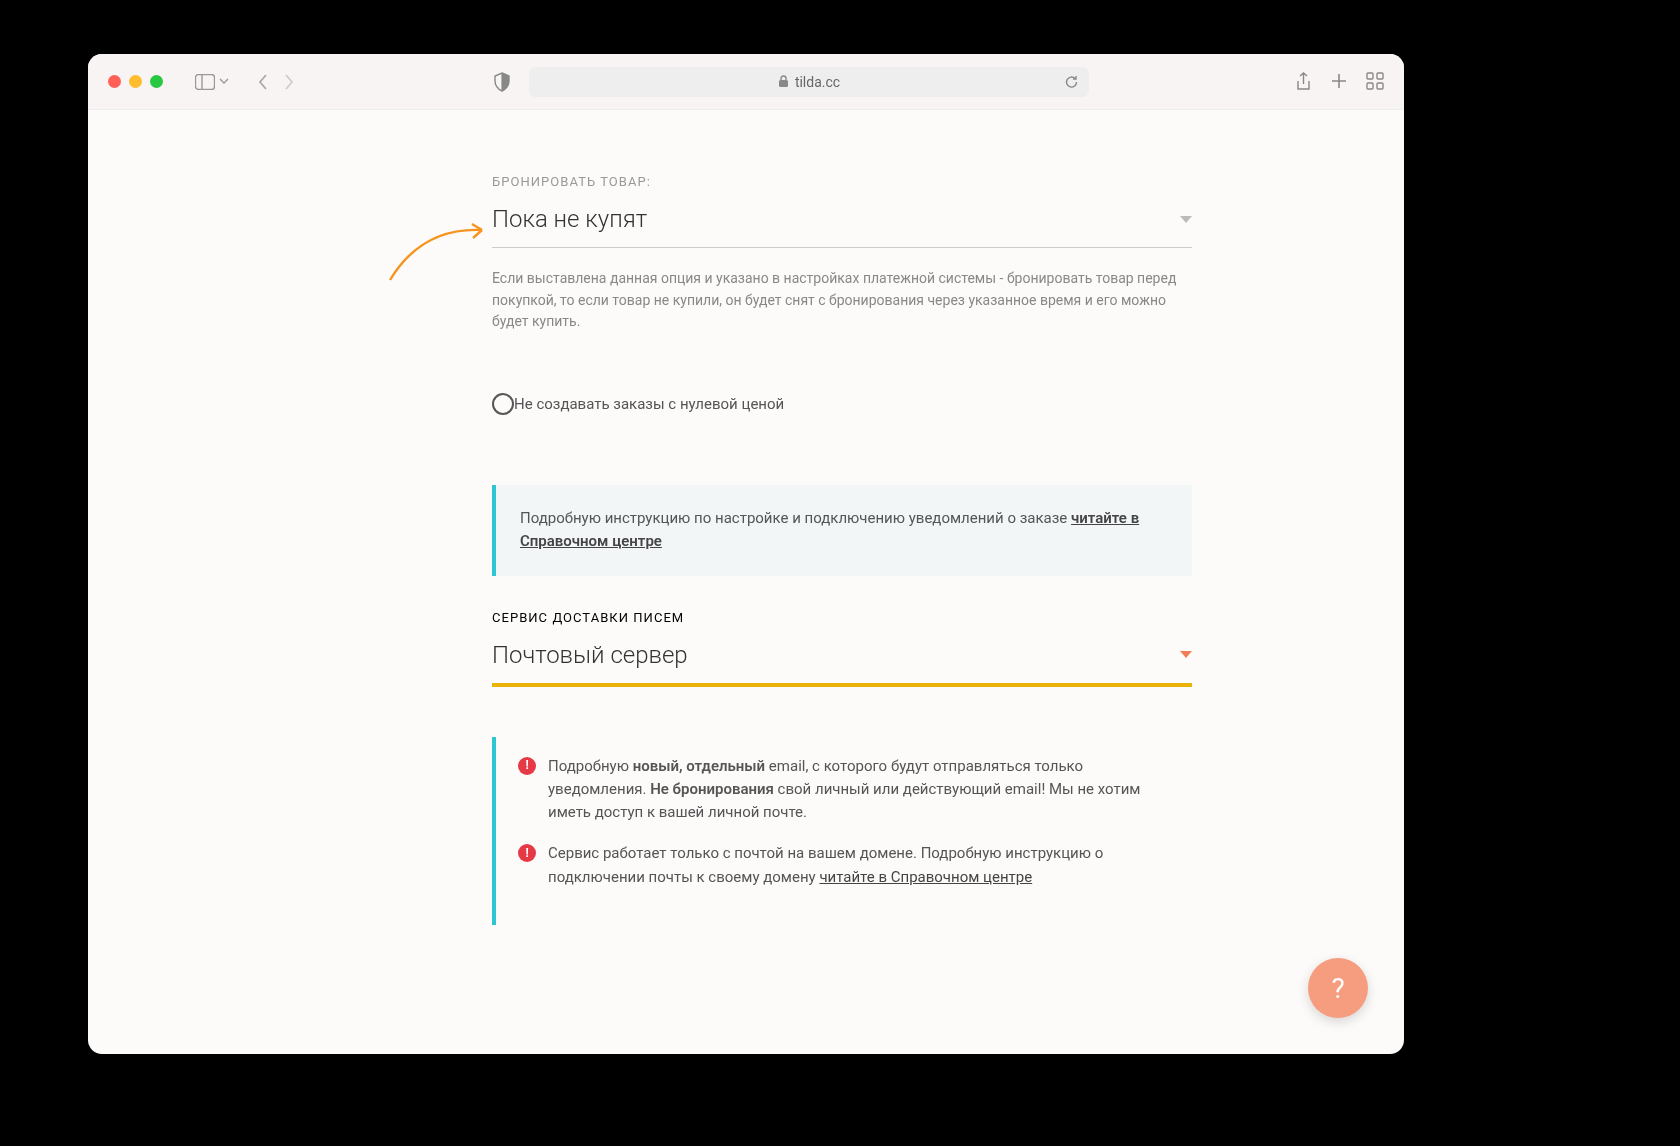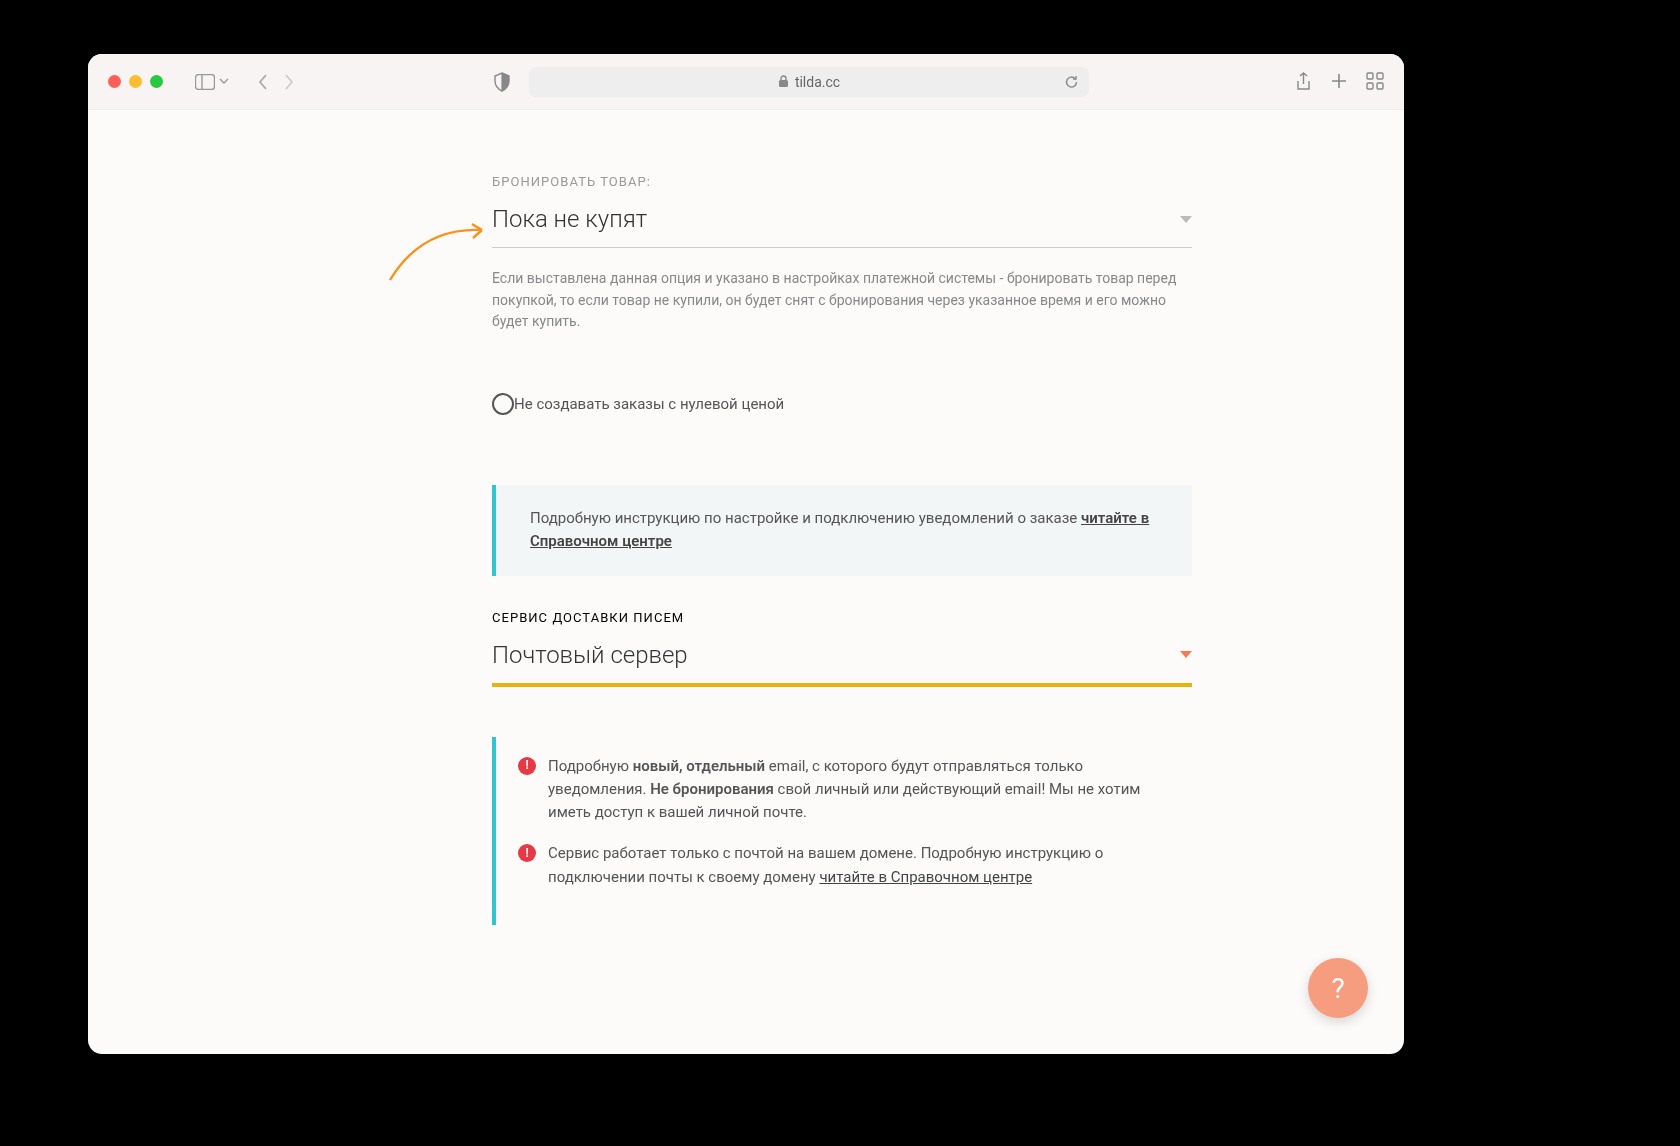--- a/index.html
+++ b/index.html
@@ -19,21 +19,21 @@
 .label-small{font-size:13px;letter-spacing:.08em;color:#999;margin-bottom:16px}
 .select-row{display:flex;align-items:center;justify-content:space-between;border-bottom:1px solid #ccc;padding-bottom:14px;margin-bottom:20px}
 .select-val{font-size:24px;color:#333;font-weight:300}
 .chev{width:0;height:0;border-left:6px solid transparent;border-right:6px solid transparent;border-top:7px solid #bbb}
 .chev.orange{border-top-color:#f47c57}
 .help-text{font-size:14px;line-height:1.55;color:#888;margin-bottom:60px}
 .checkbox-row{display:flex;align-items:center;margin-bottom:70px}
 .circle{width:22px;height:22px;border:2px solid #555;border-radius:50%}
 .check-label{font-size:15px;color:#555}
 .h2{font-size:23px;color:#333;font-weight:400;margin-bottom:30px}
-.infobox{border-left:4px solid #2dc7d4;background:#f2f6f7;padding:22px 34px;font-size:15px;color:#555;line-height:1.55;margin-bottom:34px}
+.infobox{border-left:4px solid #2dc7d4;background:#f2f6f7;padding:22px 24px;font-size:15px;color:#555;line-height:1.55;margin-bottom:34px}
 .infobox .link{text-decoration:underline;font-weight:600;color:#444}
 .label-orange{font-size:13px;letter-spacing:.08em;color:#000000;margin-bottom:16px}
 .select-row.orange{border-bottom:4px solid #eab308}
 .warnbox{border-left:4px solid #2dc7d4;padding:18px 22px;font-size:15px;color:#555;line-height:1.55;margin-top:50px}
 .warn-item{display:flex;gap:12px;margin-bottom:18px}
 .warn-icon{flex:0 0 18px;width:18px;height:18px;background:#e63946;border-radius:50%;color:#fff;display:flex;align-items:center;justify-content:center;font-size:12px;font-weight:bold;margin-top:2px}
 .warn-text b{font-weight:600}
 .warn-text .link{text-decoration:underline;color:#444}
 .arrow-annot{position:absolute;left:-110px;top:38px;width:110px;height:70px}
 .help-fab{position:absolute;right:36px;bottom:36px;width:60px;height:60px;border-radius:50%;background:#f69d7f;color:#fff;display:flex;align-items:center;justify-content:center;font-size:28px;box-shadow:0 4px 12px rgba(0,0,0,.15)}

